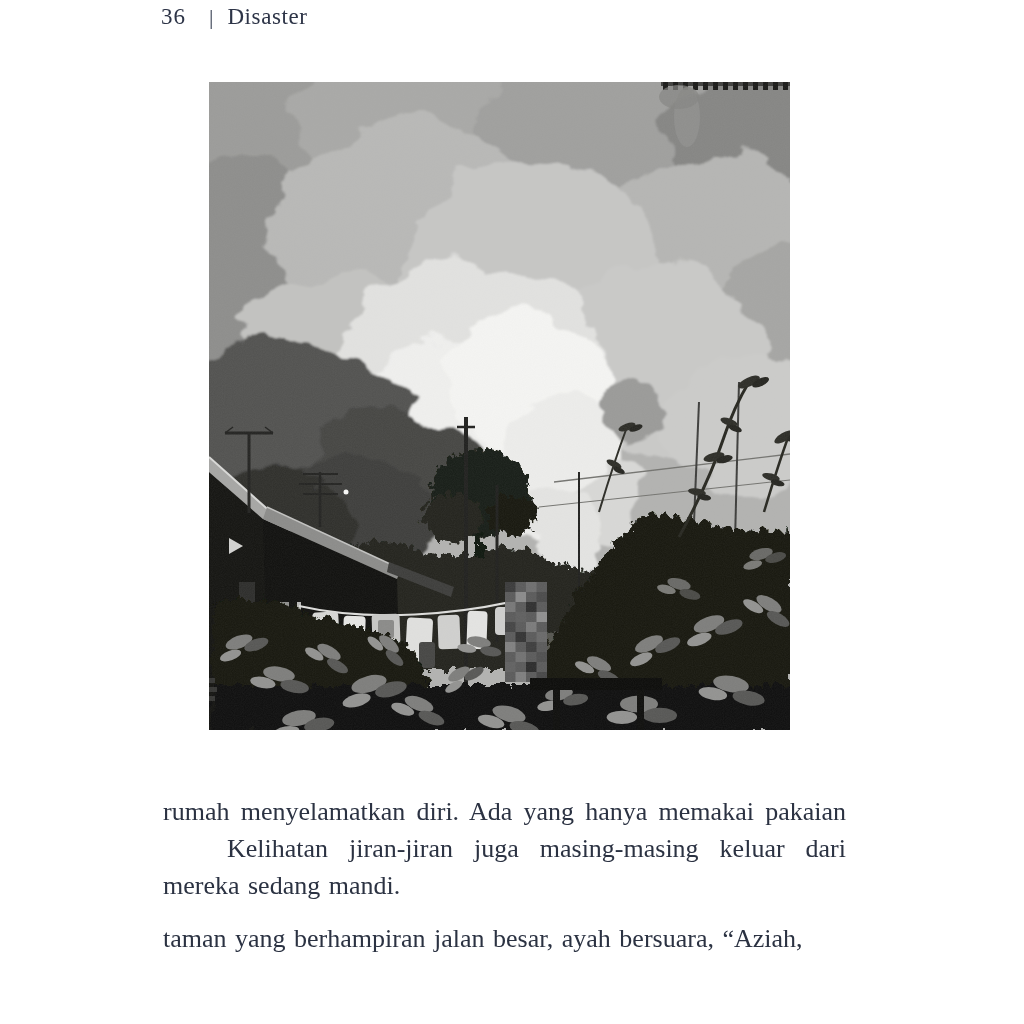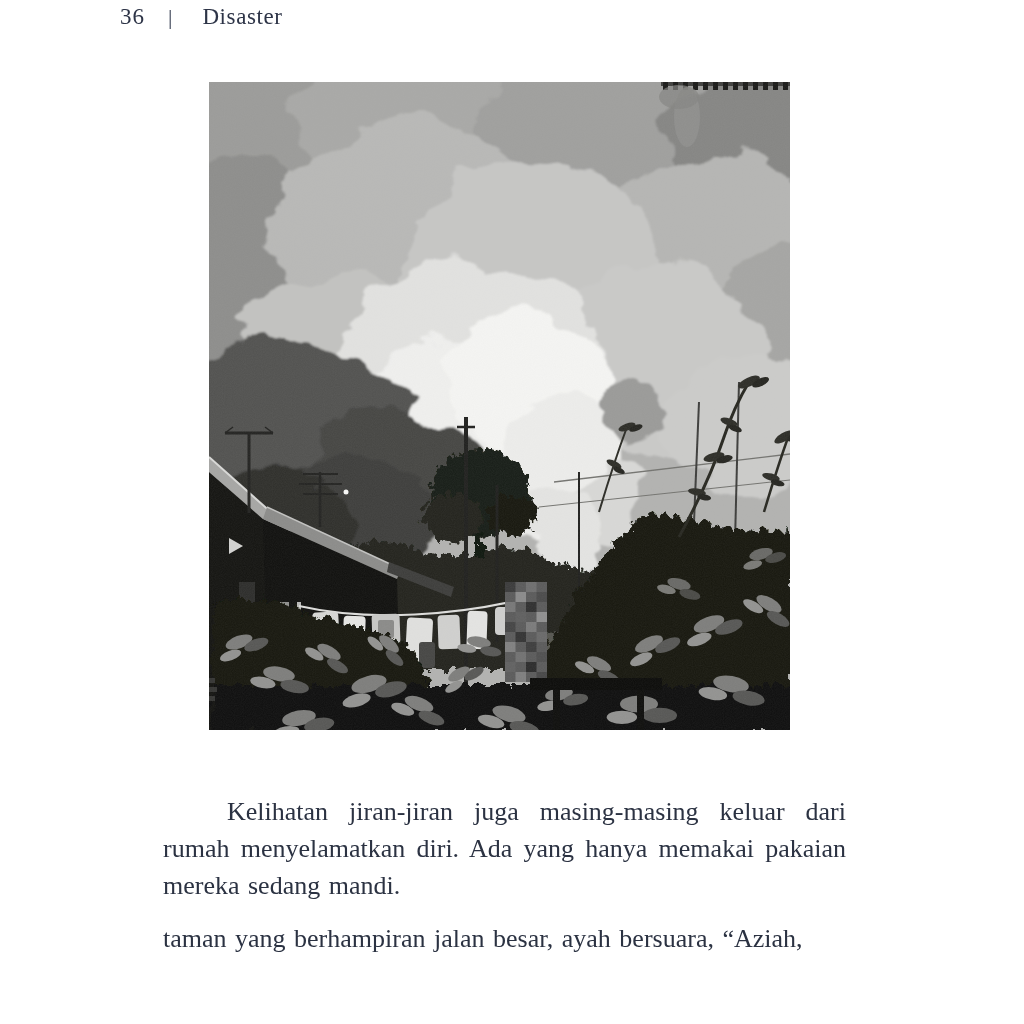--- a/index.html
+++ b/index.html
@@ -3,23 +3,23 @@
 <meta charset="utf-8">
 <style>
   html,body{margin:0;padding:0;}
   body{width:1024px;height:1024px;background:#ffffff;overflow:hidden;
        font-family:"Liberation Serif","DejaVu Serif",serif;}
   .page{position:relative;width:1024px;height:1024px;background:#ffffff;}
 
   
   .runhead{position:absolute;left:120px;top:4px;display:flex;align-items:baseline;
            font-size:23px;color:#2d3447;}
-  .runhead .pnum{letter-spacing:1px;}
+  .runhead .pnum{letter-spacing:1px;margin-left:41px;}
   .runhead .sep{margin-left:23px;color:#3a4154;font-size:22px;}
-  .runhead .btitle{margin-left:30px;letter-spacing:0.6px;}
+  .runhead .btitle{margin-left:14px;letter-spacing:0.6px;}
 
   
   .photo{position:absolute;left:209px;top:82px;width:581px;height:648px;}
   .photo svg{display:block;width:581px;height:648px;}
 
   
   .bodytext{position:absolute;left:163px;top:793px;width:683px;color:#2b3242;
             font-size:26px;}
   .para{margin:0;}
   .para + .para{margin-top:16px;}
@@ -269,22 +269,22 @@
         <rect x="0" y="605" width="8" height="5"></rect>
         <rect x="0" y="614" width="6" height="5"></rect>
       </g>
 
       <rect x="0" y="0" width="581" height="648" filter="url(#grain)"></rect>
     </svg>
   </div>
 
   <div class="bodytext">
     <p class="para">
+      <span class="pline">rumah menyelamatkan diri. Ada yang hanya memakai pakaian</span>
       <span class="pline indent">Kelihatan jiran-jiran juga masing-masing keluar dari</span>
-      <span class="pline">rumah menyelamatkan diri. Ada yang hanya memakai pakaian</span>
       <span class="pline last">mereka sedang mandi.</span>
     </p>
     <p class="para">
       <span class="pline last">taman yang berhampiran jalan besar, ayah bersuara, “Aziah,</span>
     </p>
   </div>
 
 </div>
 
 </body></html>

